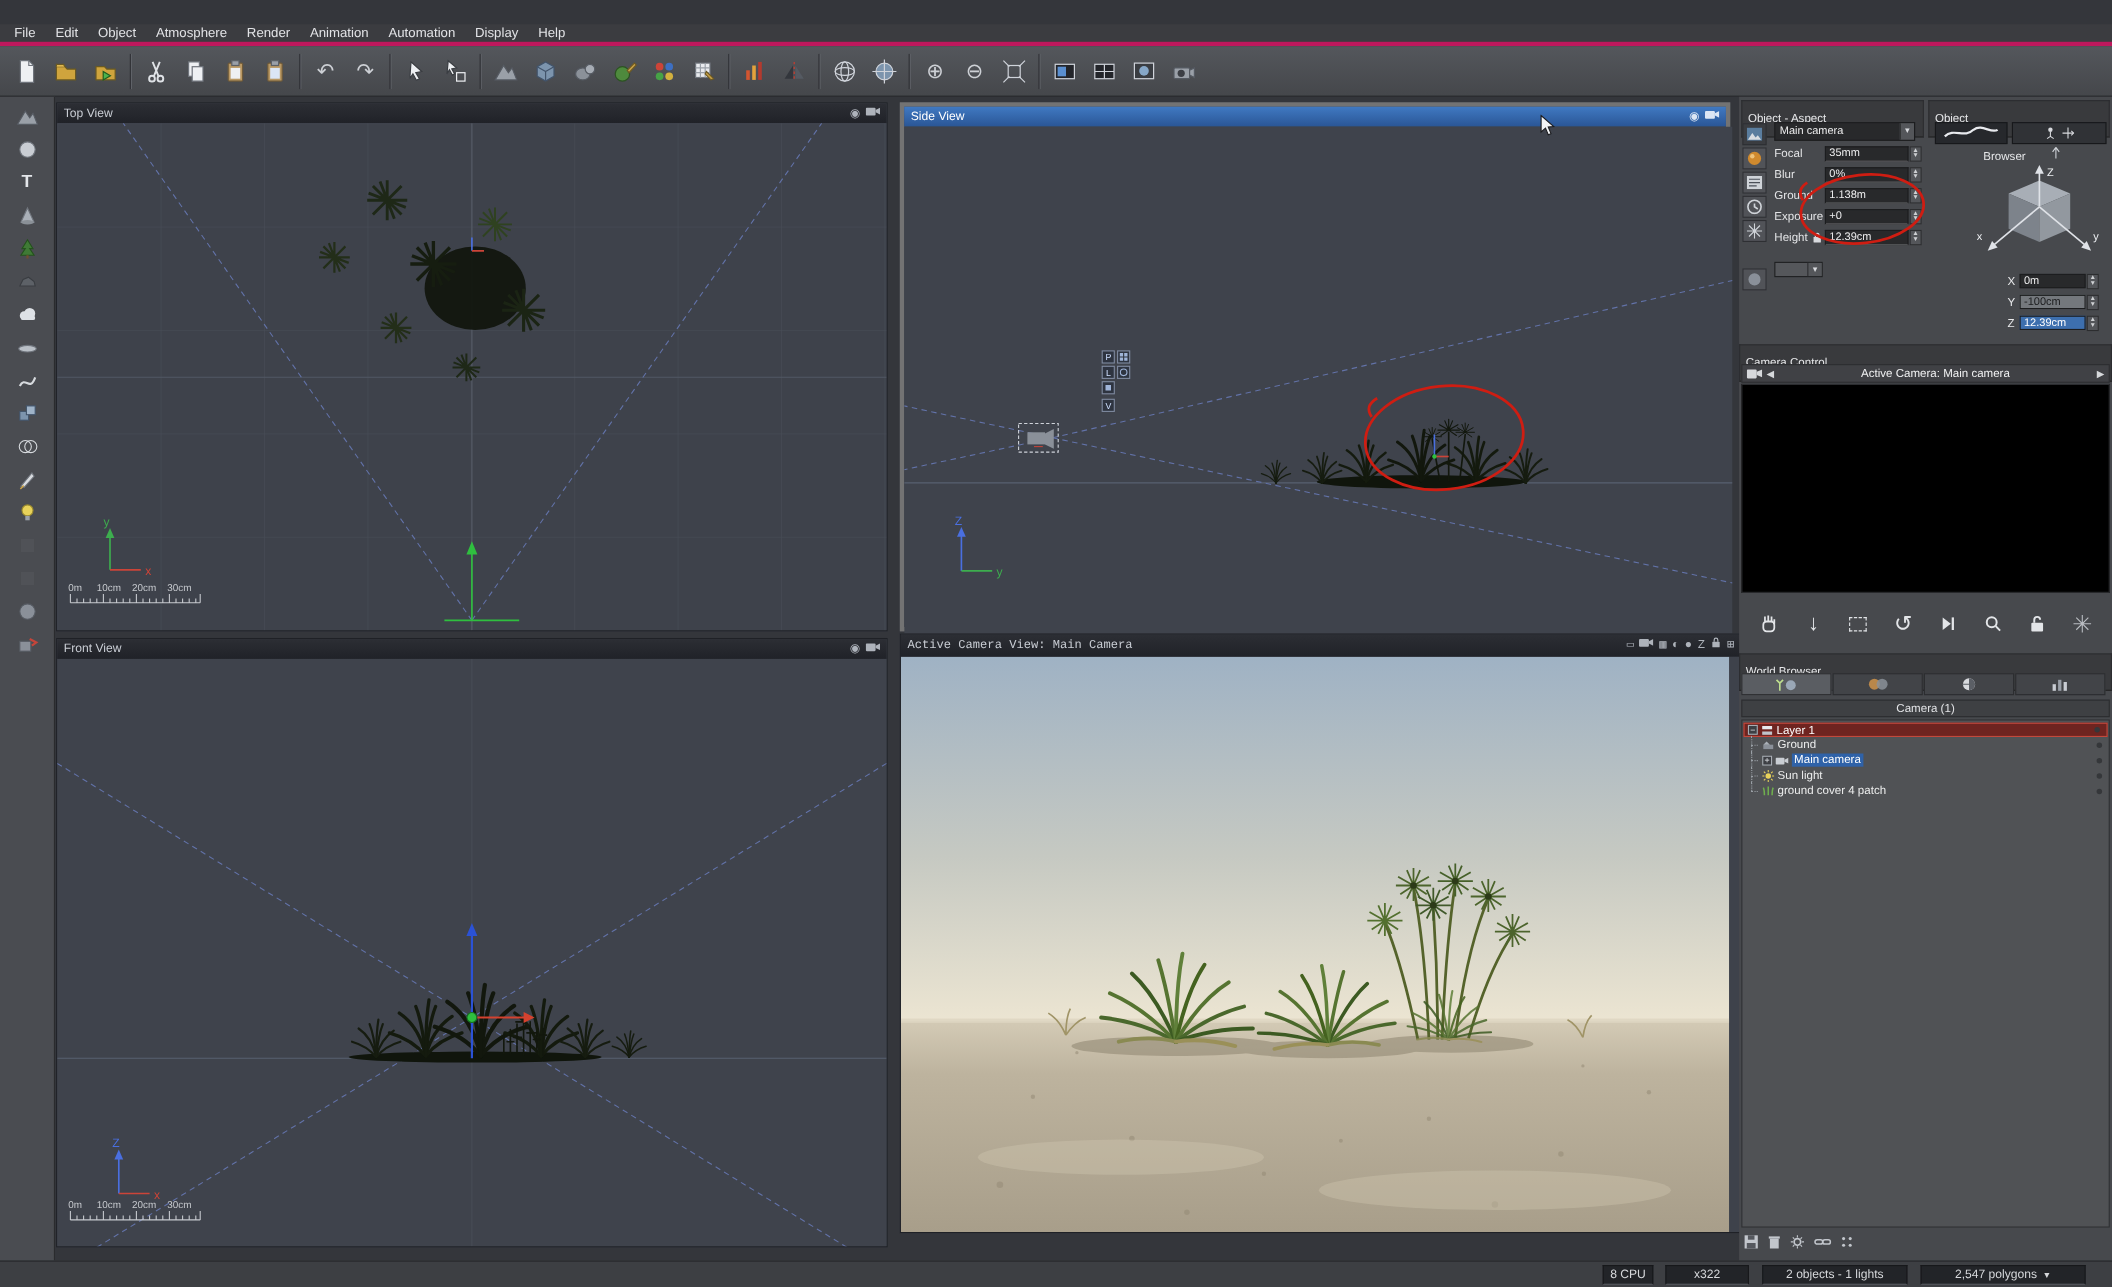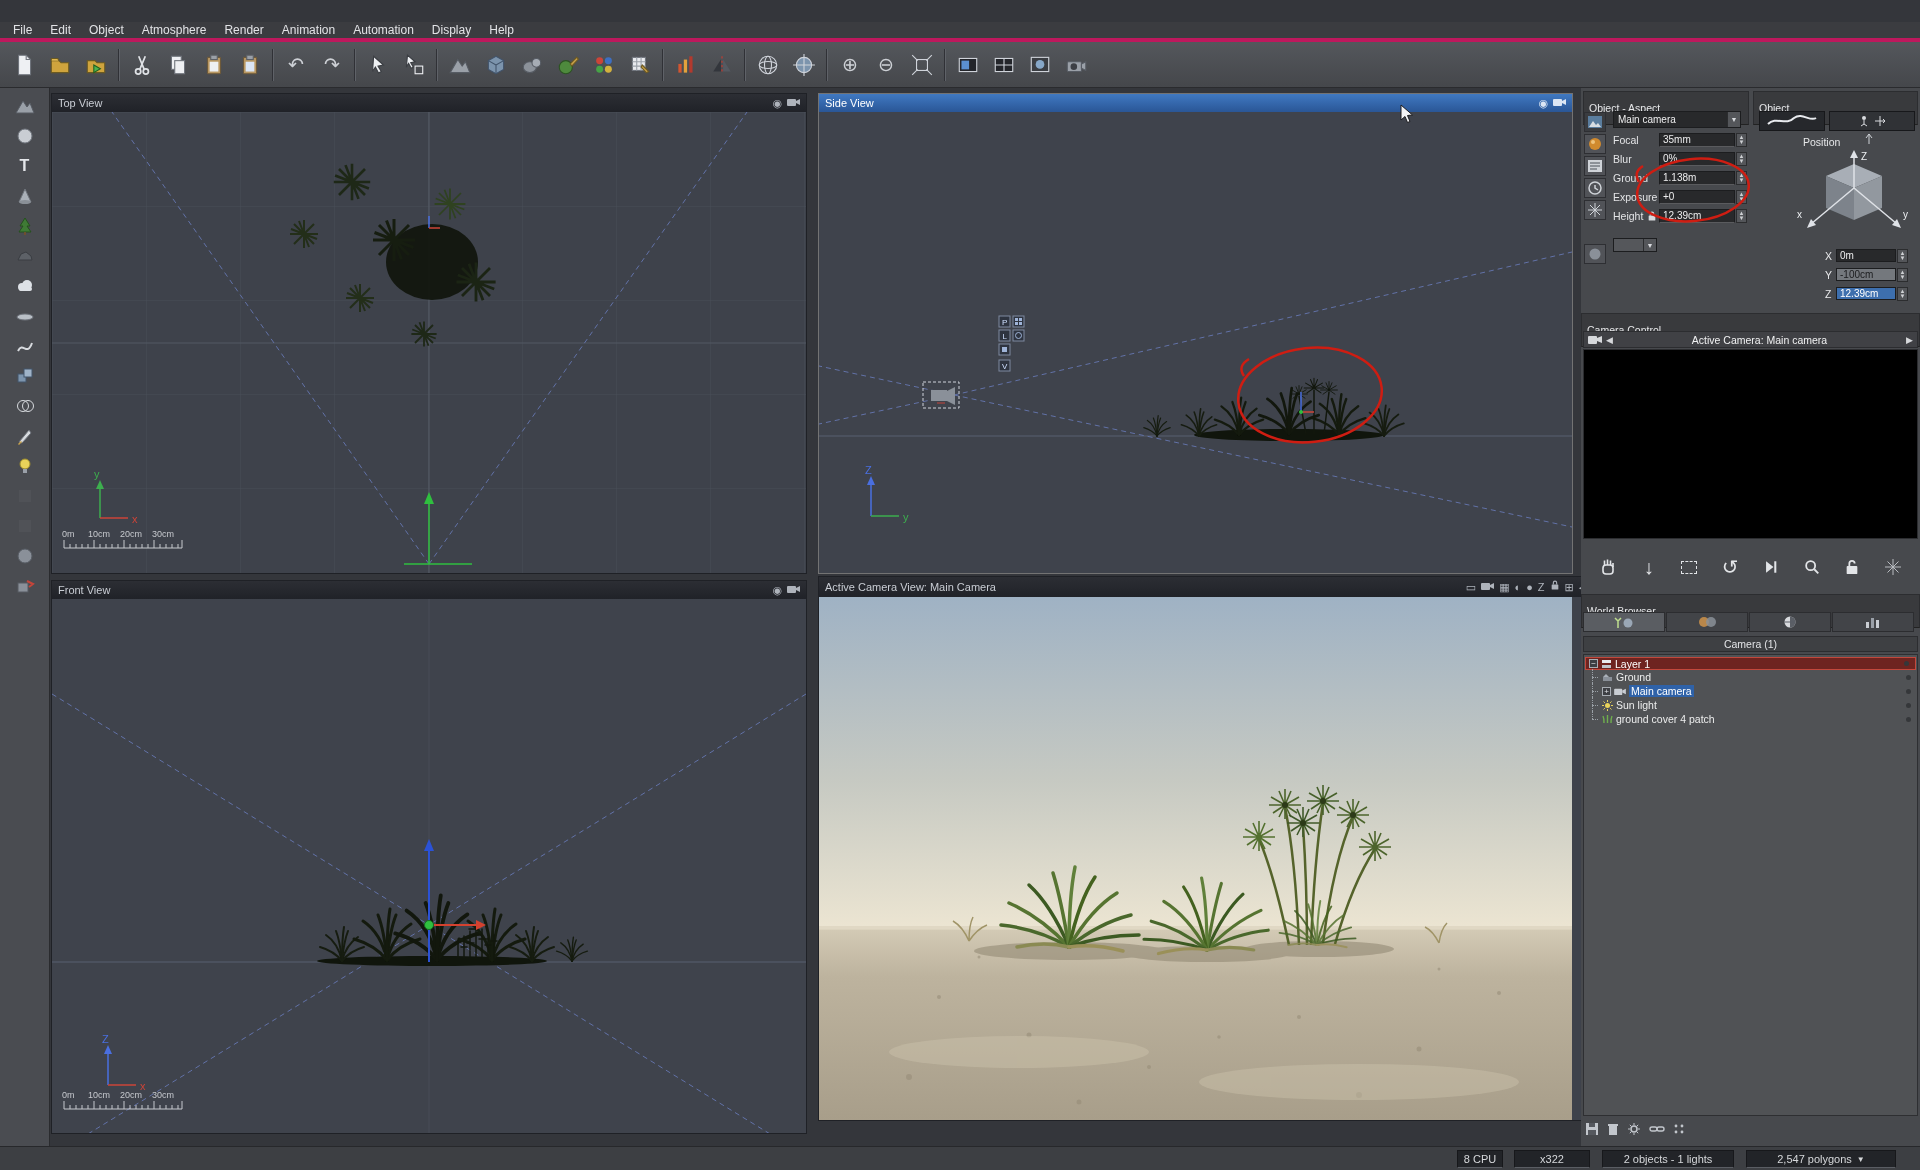--- a/index.html
+++ b/index.html
@@ -30,21 +30,21 @@
   .tb.glyph { font-size:19px; color:#cdd0d5; }
   .tsep { width:2px; height:32px; border-left:1px solid #303136; border-right:1px solid #5f6268; margin:0 4px; }
 
   #lefttools { left:0; top:88px; width:50px; height:1058px; background:#4a4c51;
     border-right:1px solid #2a2b2e; display:flex; flex-direction:column; align-items:center; padding-top:3px; }
   .lt { width:40px; height:30px; display:flex; align-items:center; justify-content:center; }
   .lt.glyph { font-size:16px; font-weight:bold; color:#e4e6ea; }
 
   
   .vp { position:absolute; background:#3e424b; border:1px solid #1f2126; }
-  .vp.activevp { border:1px solid #737373; }
+  .vp.activevp { border:4px solid #737373; }
   .vpt { height:18px; background:linear-gradient(#2c2e34,#202228); color:#c9cdd4;
     font-size:11px; display:flex; align-items:center; padding:0 6px; gap:5px; }
   .vpt.active { background:linear-gradient(#4079c2,#2a5696); color:#fff; }
   .vpt .t { flex:1; white-space:nowrap; }
   .vpico { font-size:11px; color:#aeb3bb; line-height:18px; }
   .vp svg.scene { display:block; }
 
   
   #rightpanel { left:1581px; top:88px; width:339px; height:1058px; background:#47494d; }
   .phead { position:absolute; height:16px; background:#393a3d; color:#e6e7e9;
@@ -594,21 +594,21 @@
       <g transform="translate(10,492)" fill="#c6c9ce" font-size="9">
         <text x="0" y="7">0m</text>
         <text x="26" y="7">10cm</text>
         <text x="58" y="7">20cm</text>
         <text x="90" y="7">30cm</text>
         <path d="M2 18h118M2 10v8M32 10v8M62 10v8M92 10v8M120 10v8M8 14v4M14 14v4M20 14v4M26 14v4M38 14v4M44 14v4M50 14v4M56 14v4M68 14v4M74 14v4M80 14v4M86 14v4M98 14v4M104 14v4M110 14v4M116 14v4" stroke="#c6c9ce" fill="none"></path>
       </g>
     </svg>
   </div>
 
-  <div class="vp abs" style="left:818px; top:576px; width:841px; height:545px;">
+  <div class="vp abs" style="left:818px; top:576px; width:841px; height:545px;font-family:Liberation Mono, monospace;">
     <div class="vpt" style="height:20px">
       <span class="t">Active Camera View: Main Camera</span>
       <span class="vpico">▭</span>
       <span class="vpico"><svg width="13" height="10" viewBox="0 0 13 10">
             <rect x="0" y="2" width="9" height="7" rx="1" fill="#aeb3bb"></rect>
             <path d="M9 4l4-2v6l-4-2z" fill="#aeb3bb"></path>
           </svg></span>
       <span class="vpico">▦</span>
       <span class="vpico">◐</span>
       <span class="vpico">●</span>
@@ -828,21 +828,21 @@
       <svg width="12" height="12" viewBox="0 0 12 12">
           <circle cx="6" cy="3" r="2" fill="#d8dade"></circle>
           <path d="M6 5v4M3 11l3-2 3 2" stroke="#d8dade" fill="none"></path>
         </svg>
       <svg width="12" height="12" viewBox="0 0 12 12">
           <path d="M1 6h10M6 1v10" stroke="#d8dade"></path>
           <path d="M9 4l2 2-2 2" fill="none" stroke="#d8dade"></path>
         </svg>
     </div>
 
-    <span class="abs" style="left:222px; top:48px; font-size:10.5px; color:#e6e7e9;">Position</span>
+    <span class="abs" style="left:222px; top:48px; font-size:10.5px; color:#e6e7e9;">Browser</span>
     <svg class="abs" style="left:280px; top:44px;" width="16" height="16">
       <path d="M8 2v10M8 2l-3 4M8 2l3 4" stroke="#cfd3d8" fill="none"></path>
     </svg>
 
     <svg class="abs" style="left:212px; top:60px;" width="122" height="96">
       <polygon points="61,16 89,28 61,40 33,28" fill="#a8aeb6"></polygon>
       <polygon points="33,28 61,40 61,72 33,60" fill="#7d838b"></polygon>
       <polygon points="89,28 61,40 61,72 89,60" fill="#92989f"></polygon>
       <line x1="61" y1="40" x2="61" y2="6" stroke="#dfe2e7" stroke-width="1.5"></line>
       <polygon points="61,2 57,10 65,10" fill="#dfe2e7"></polygon>

